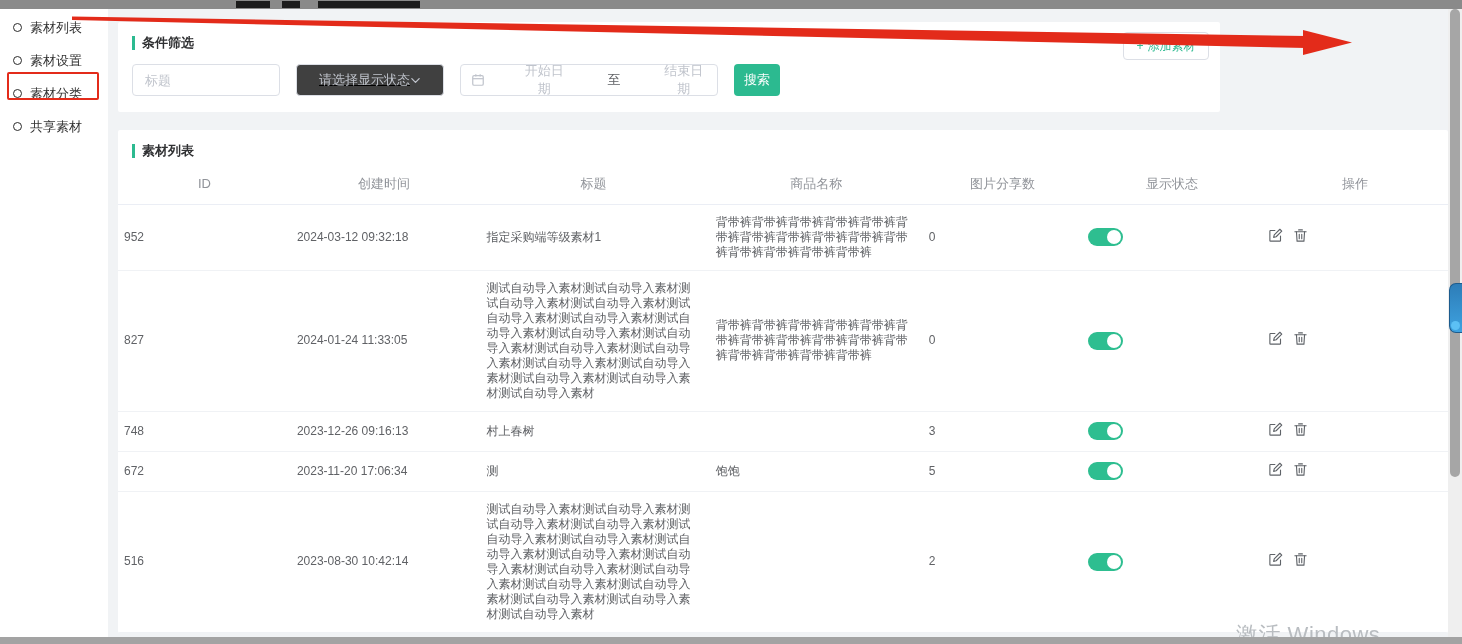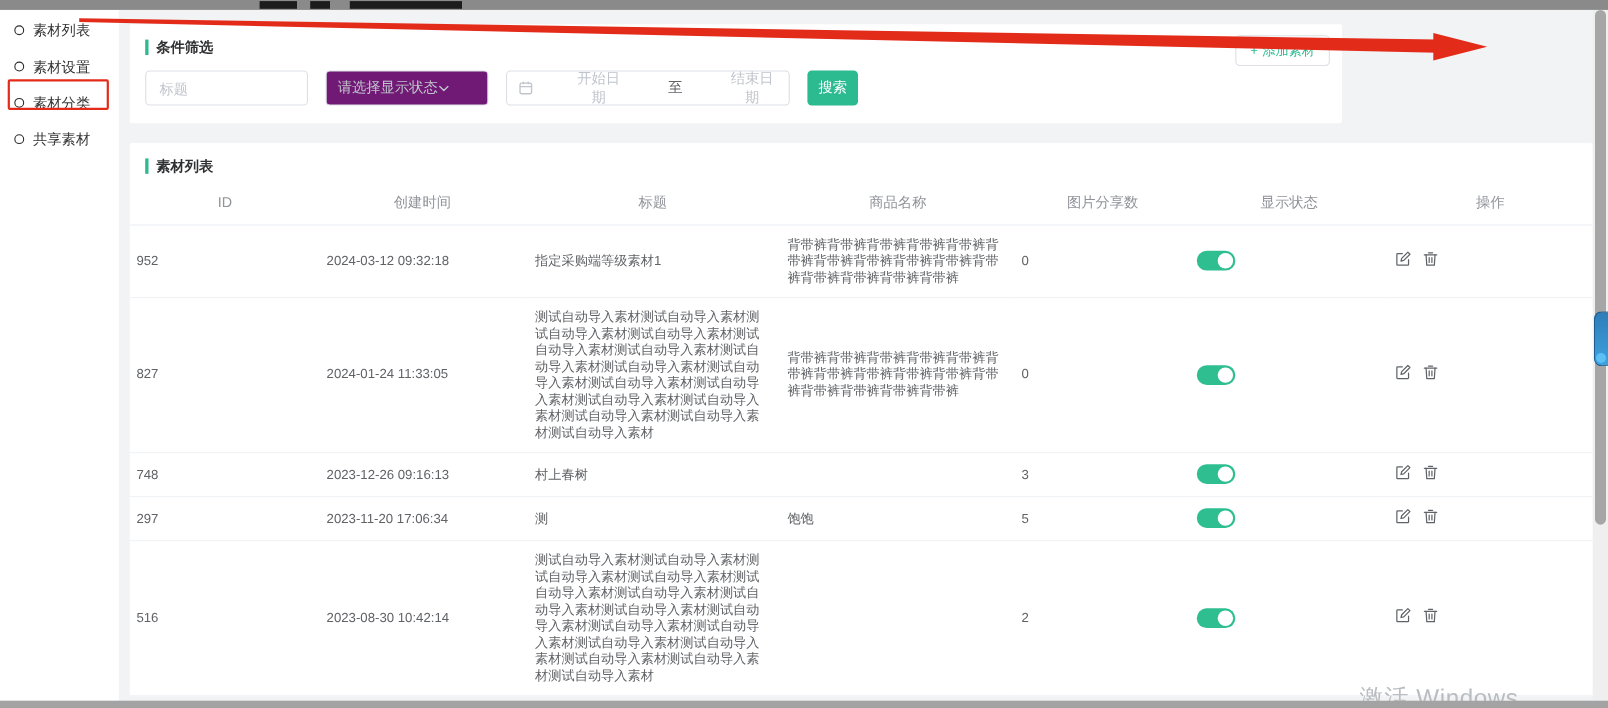--- a/index.html
+++ b/index.html
@@ -23,21 +23,21 @@
   .filter-card { left:118px; top:22px; width:1102px; height:90px; }
   .table-card  { left:118px; top:130px; width:1330px; height:503px; overflow:hidden; }
   .sec-title { display:flex; align-items:center; padding:12px 0 0 14px; }
   .sec-bar { width:3px; height:14px; background:var(--accent); margin-right:7px; }
   .sec-text { font-size:13px; font-weight:bold; color:#303133; }
 
   
   .filter-row { position:absolute; left:14px; top:42px; display:flex; align-items:center; }
   .f-input { width:148px; height:32px; border:1px solid #dcdfe6; border-radius:4px; padding:0 12px; font-size:13px; color:#606266; outline:none; font-family:inherit; }
   .f-input::placeholder { color:#c0c4cc; }
-  .f-select { width:148px; height:32px; border:1px solid #dcdfe6; border-radius:4px; margin-left:16px; display:flex; align-items:center; justify-content:flex-start; padding:0 10px; cursor:pointer; background:#701a75; }
+  .f-select { width:148px; height:32px; border:1px solid #dcdfe6; border-radius:4px; margin-left:16px; display:flex; align-items:center; justify-content:center; padding:0 10px; cursor:pointer; background:#404040;text-decoration:underline; }
   .f-select .ph { font-size:13px; color:#c0c4cc; }
   .f-dates { width:258px; height:32px; border:1px solid #dcdfe6; border-radius:4px; margin-left:16px; display:flex; align-items:center; padding:0 10px; cursor:pointer; background:#fff;gap:36px; }
   .f-dates .ph { font-size:13px; color:#c0c4cc; flex:1; text-align:center; }
   .f-dates .sep { font-size:13px; color:#606266; padding:0 4px; }
   .search-btn { margin-left:16px; width:46px; height:32px; background:var(--accent); color:#fff; border:none; border-radius:4px; font-size:13px; cursor:pointer; font-family:inherit; }
   .add-btn { position:absolute; right:11px; top:10px; width:86px; height:28px; background:#fff; border:1px solid #dcdfe6; border-radius:4px; color:var(--accent); font-size:12px; cursor:pointer; display:flex; align-items:center; justify-content:center; gap:4px; font-family:inherit; }
 
   
   table { width:100%; border-collapse:collapse; margin-top:4px; table-layout:fixed;padding-left:19px; }
   th { font-size:13px; font-weight:normal; color:#909399; height:40px; text-align:center; border-bottom:1px solid #ebeef5; }
@@ -230,21 +230,21 @@
                   <svg viewBox="0 0 24 24">
                     <path d="M3 6h18"></path>
                     <path d="M9 3h6"></path>
                     <path d="M5.5 6l1 15h11l1-15"></path>
                     <path d="M10 10v7M14 10v7"></path>
                   </svg>
                 </button>
           </span></td>
         </tr>
         <tr>
-          <td>297</td>
+          <td>672</td>
           <td>2023-11-20 17:06:34</td>
           <td>
               <div class="wrap">测</div>
             </td>
           <td>
               <div class="wrap">饱饱</div>
             </td>
           <td>5</td>
           <td><span class="toggle"><span class="knob"></span></span></td>
           <td><span class="act">

